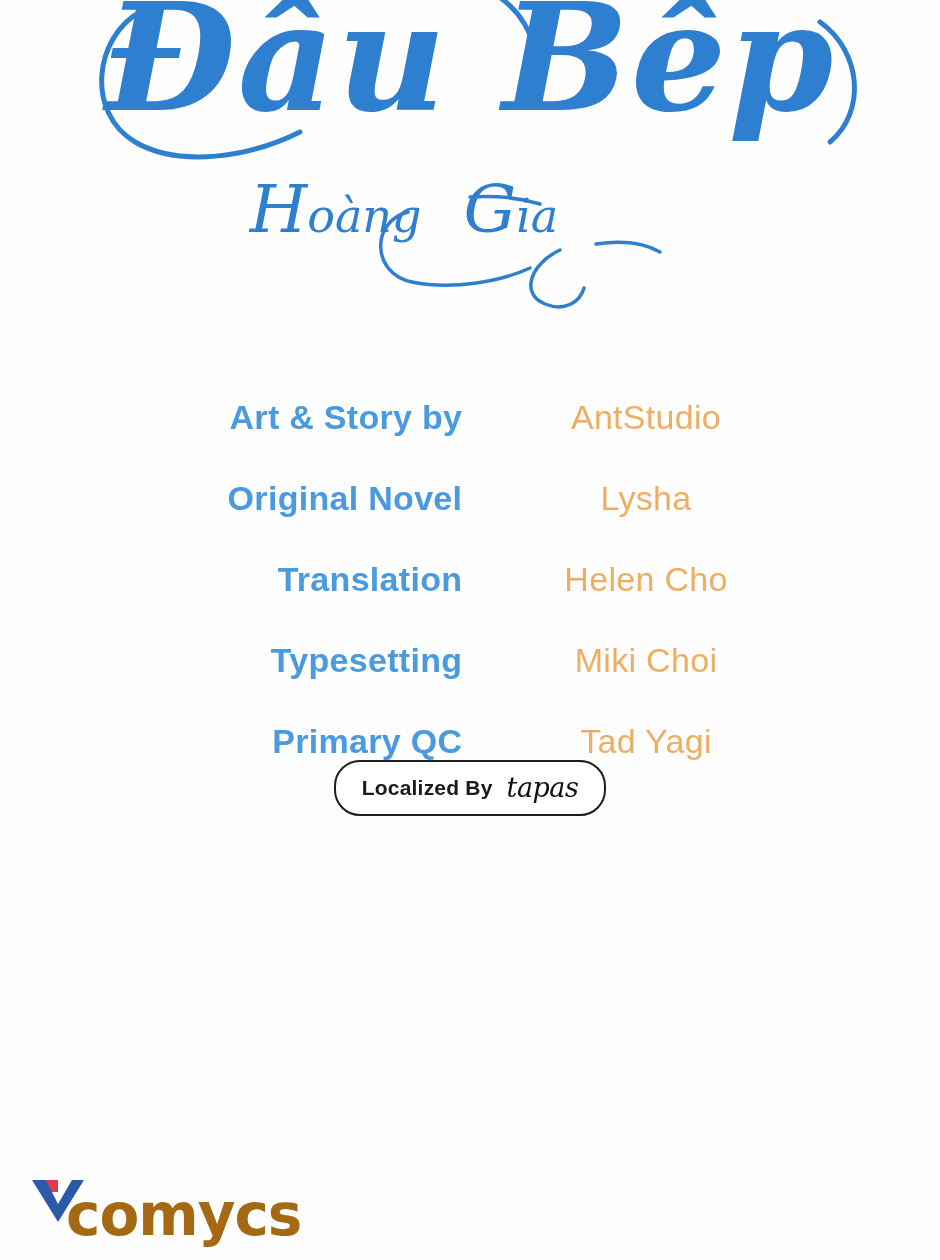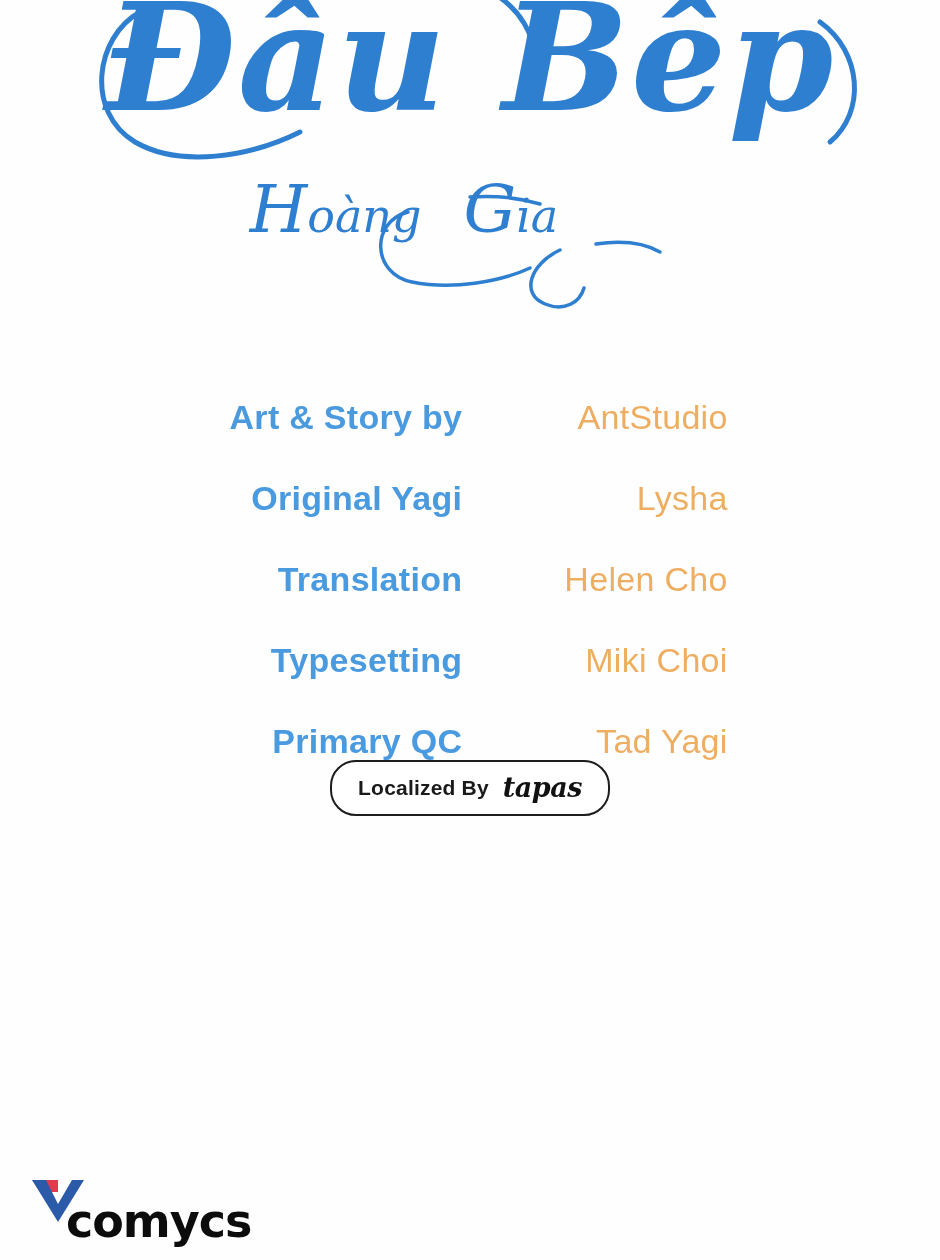--- a/index.html
+++ b/index.html
@@ -78,21 +78,21 @@
   }
   .credit-role {
     text-align: right;
     font-size: 34px;
     font-weight: 600;
     color: #4a9ae0;
     letter-spacing: 0.3px;
     white-space: nowrap;
   }
   .credit-name {
-    text-align: right;
+    text-align: center;
     font-size: 34px;
     font-weight: 500;
     color: #eeae62;
     letter-spacing: 0.3px;
     white-space: nowrap;
   }
 
   
   .badge-wrap {
     position: absolute;
@@ -113,40 +113,40 @@
   }
   .badge-label {
     font-size: 21px;
     font-weight: 600;
     color: #1a1a1a;
     letter-spacing: 0.2px;
   }
   .badge-brand {
     font-family: "DejaVu Serif", serif;
     font-style: italic;
-    font-weight: 700;
+    font-weight: 400;
     font-size: 27px;
     color: #111111;
     letter-spacing: -0.5px;
   }
 
   
   .watermark {
     position: absolute;
     left: 22px;
     bottom: 16px;
     height: 70px;
     display: flex;
     align-items: flex-end;
   }
   .wm-text {
     font-family: "DejaVu Sans", sans-serif;
     font-weight: 700;
-    font-size: 46px;
-    color: #000000;
+    font-size: 58px;
+    color: #a16207;
     letter-spacing: -1px;
     line-height: 1;
     opacity: 0.95;
   }
   .wm-v {
     position: absolute;
     left: 6px;
     bottom: 14px;
   }
 </style>
@@ -172,21 +172,21 @@
     <span>H</span><span class="small">oàng</span>&nbsp;&nbsp;<span>G</span><span class="small">ia</span>
   </div>
 </div>
 
 <div class="credits">
   <div class="credits-inner">
     <div class="credit-role">Art &amp; Story by</div>
     <div></div>
     <div class="credit-name">AntStudio</div>
 
-    <div class="credit-role">Original Yagi</div>
+    <div class="credit-role">Original Novel</div>
     <div></div>
     <div class="credit-name">Lysha</div>
 
     <div class="credit-role">Translation</div>
     <div></div>
     <div class="credit-name">Helen Cho</div>
 
     <div class="credit-role">Typesetting</div>
     <div></div>
     <div class="credit-name">Miki Choi</div>

